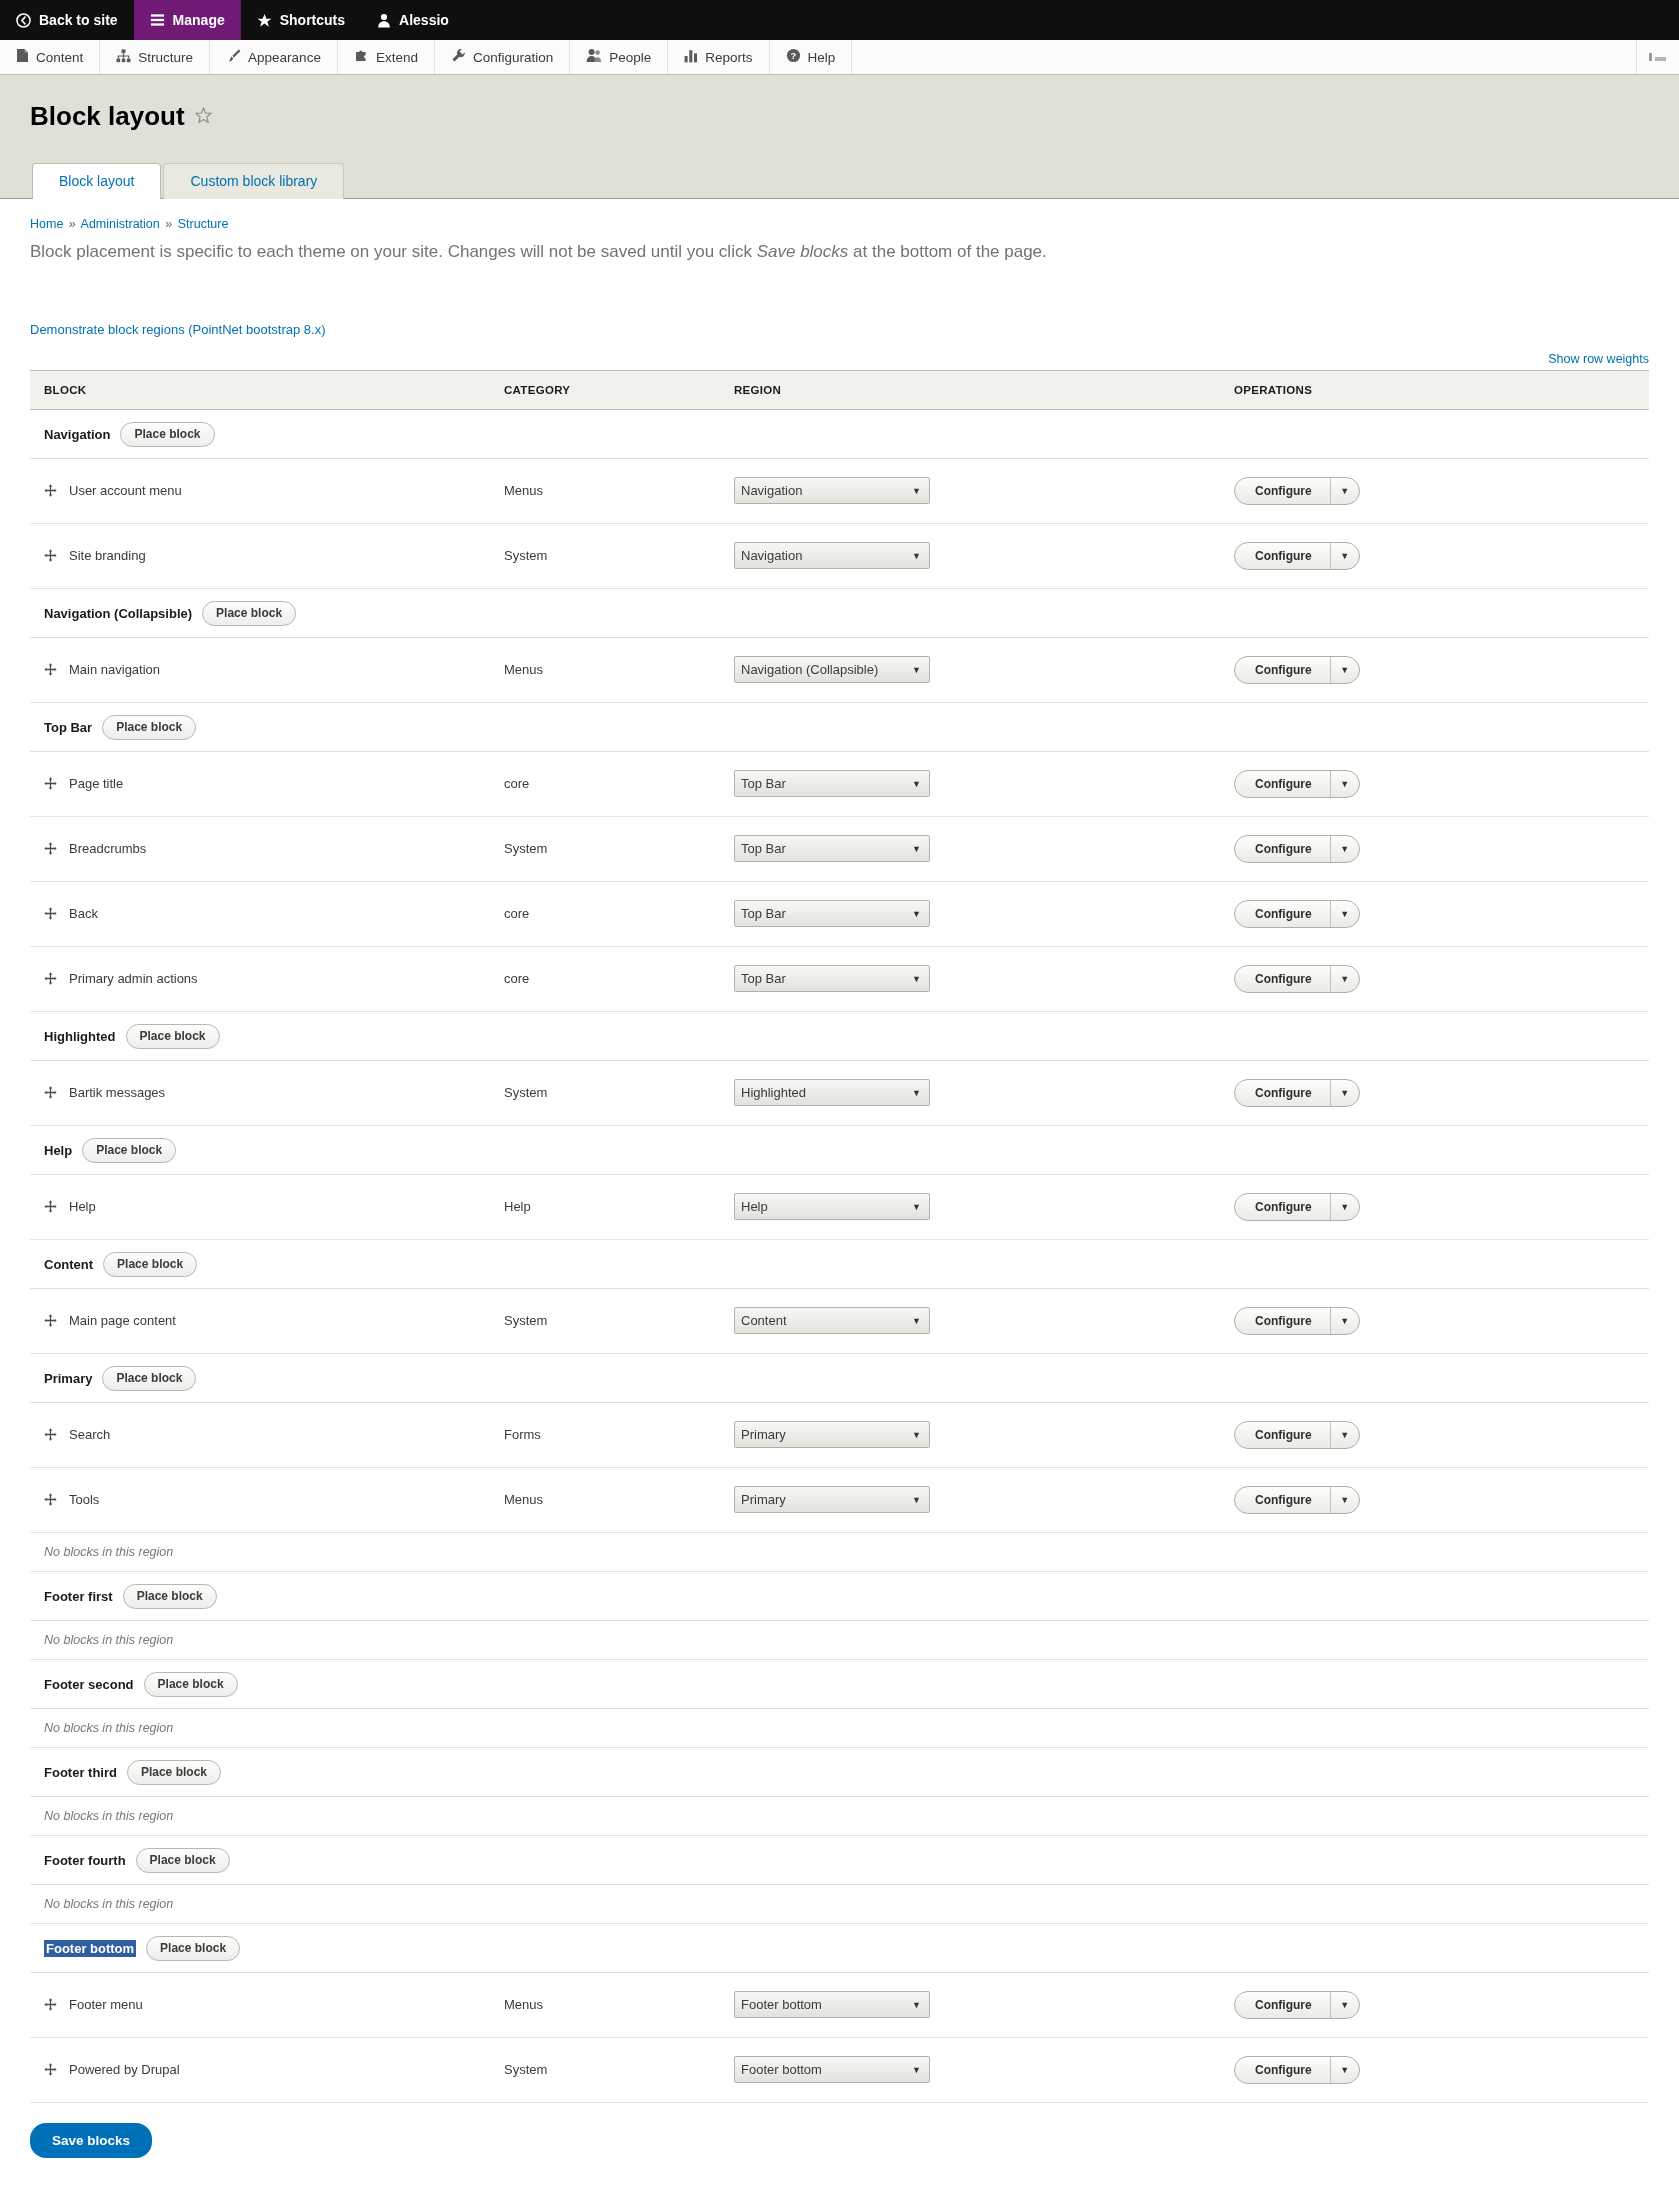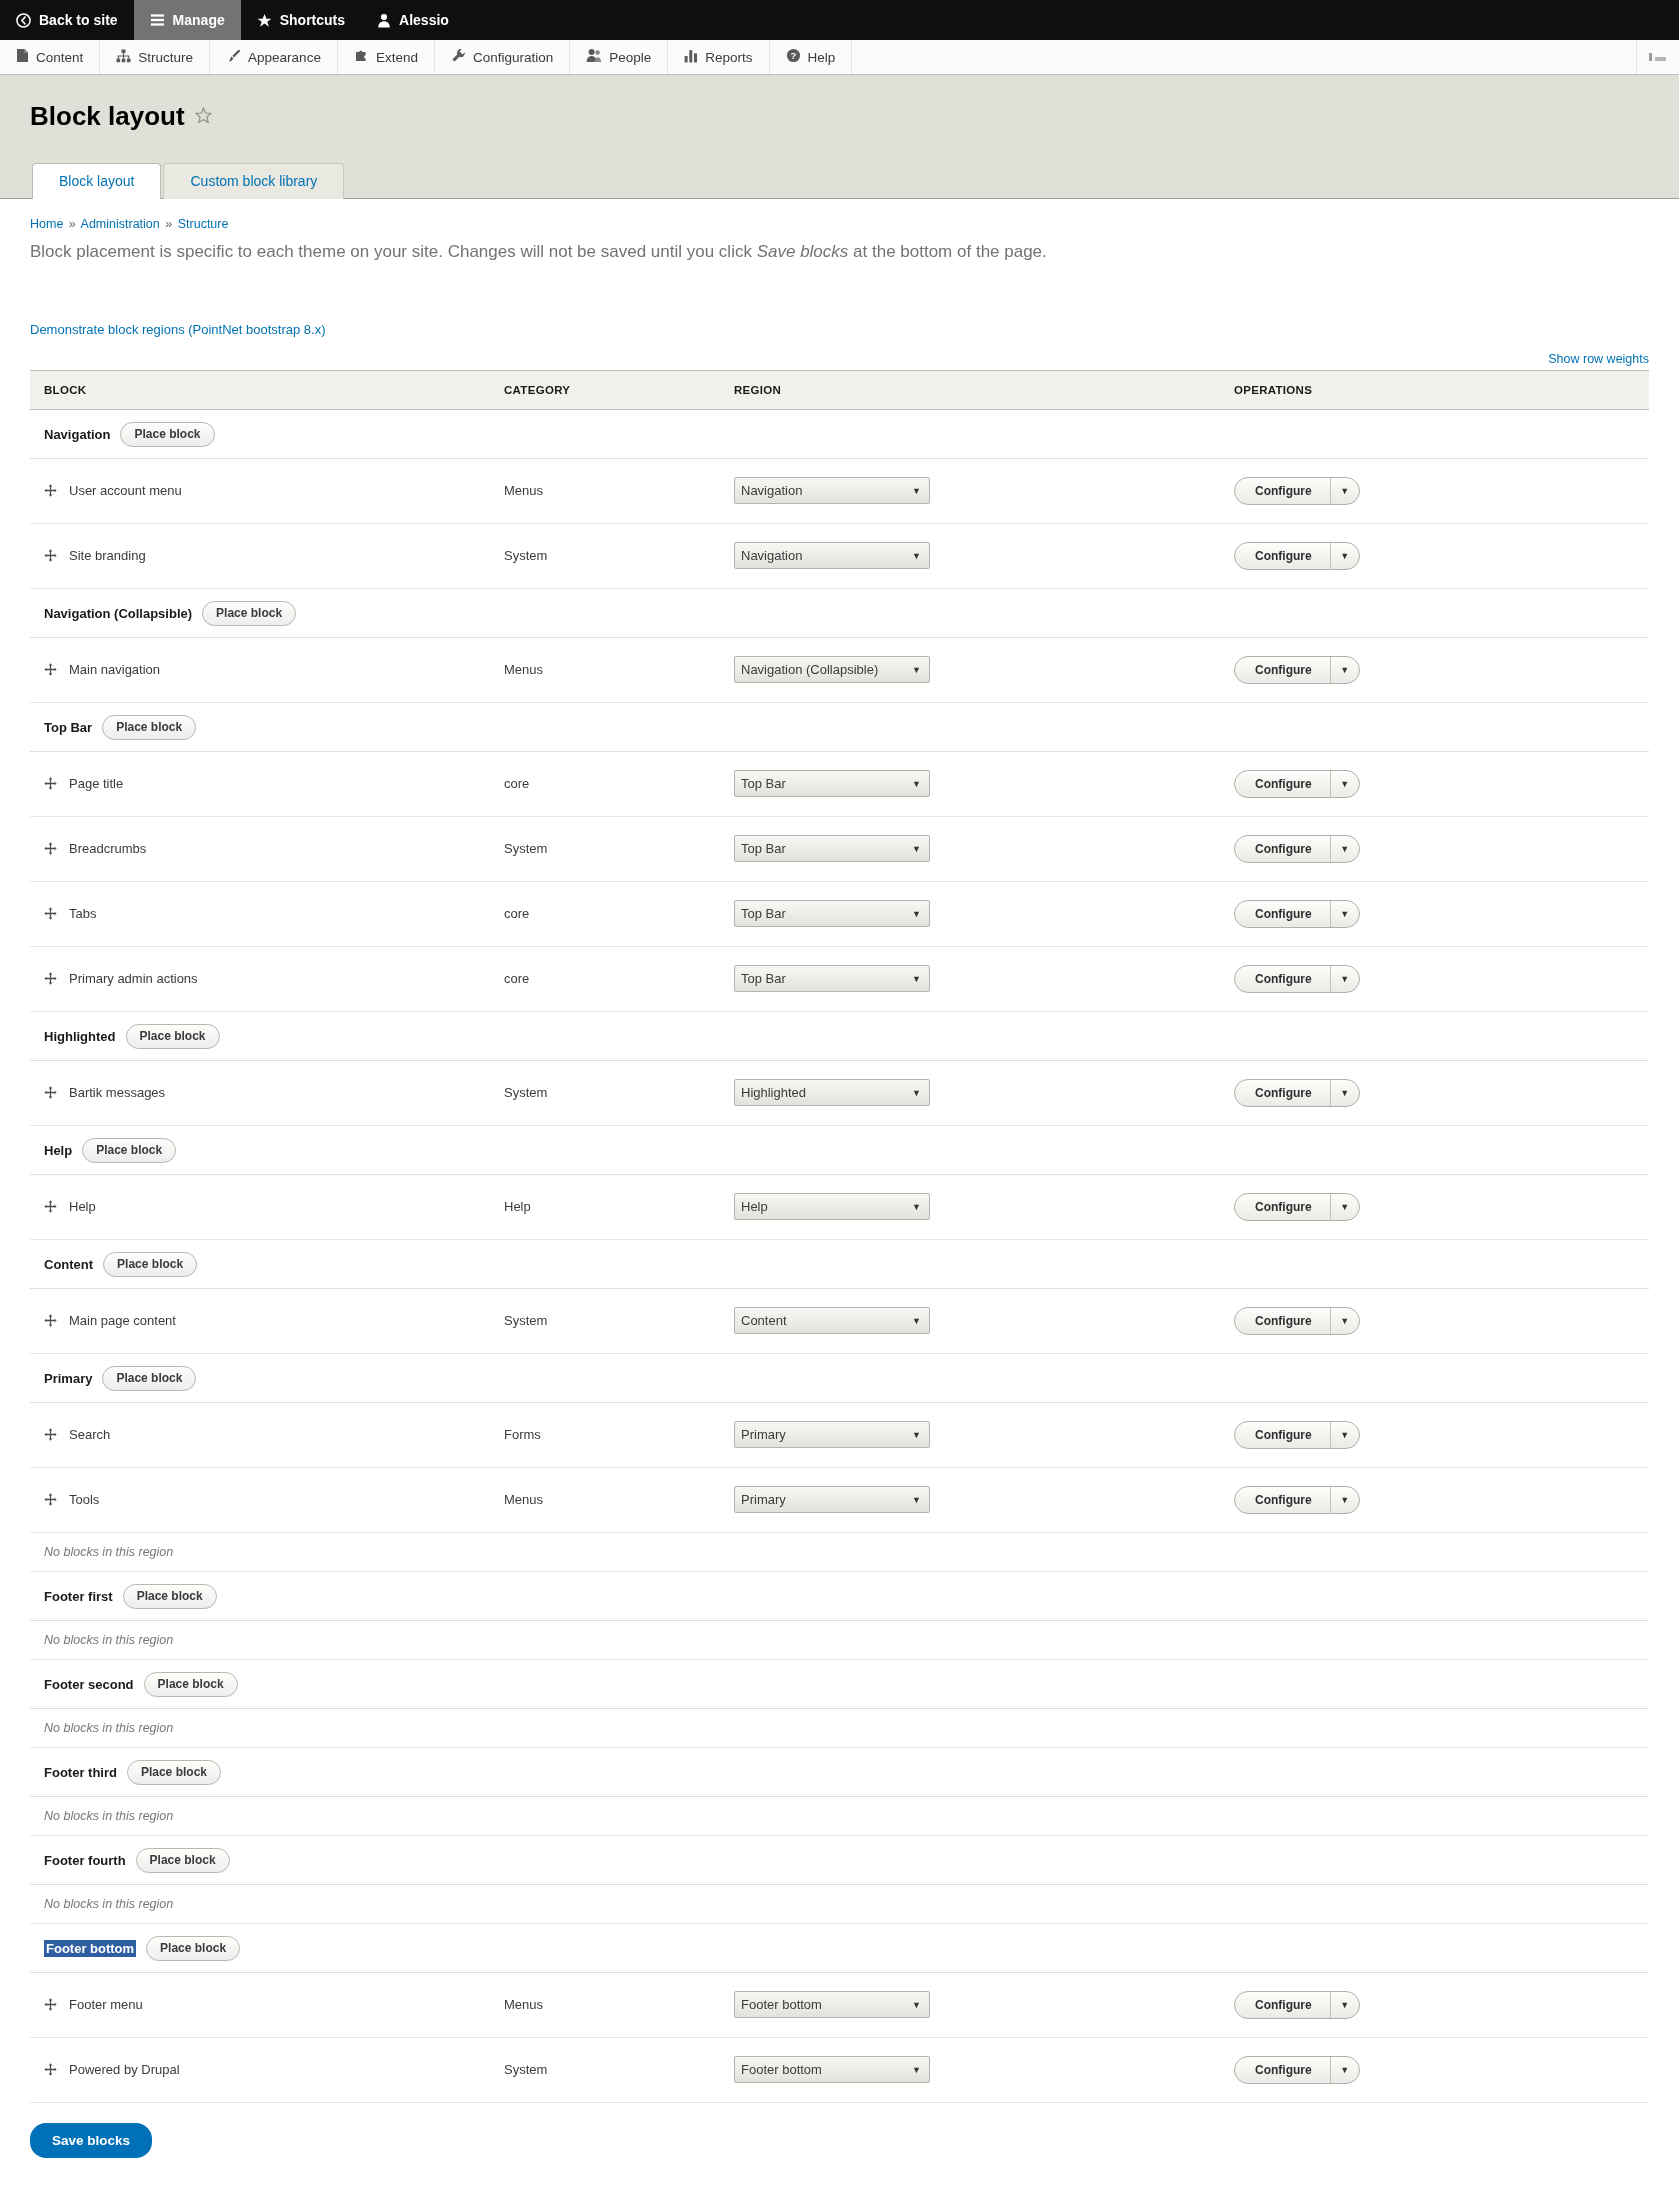--- a/index.html
+++ b/index.html
@@ -26,21 +26,21 @@
     display: flex;
     align-items: center;
     gap: 8px;
     padding: 0 16px;
     font-size: 14px;
     font-weight: bold;
     color: #fff;
     cursor: pointer;
     white-space: nowrap;
   }
-  .toolbar-tab.active { background: #737373; }
+  .toolbar-tab.active { background: #701a75; }
   .toolbar-tab .ticon { display: inline-flex; align-items: center; }
 
   
   .toolbar-tray {
     background: #fbfbfb;
     border-bottom: 1px solid #bfbfbf;
     height: 34px;
     display: flex;
     align-items: stretch;
     position: relative;
@@ -584,21 +584,21 @@
               </span></td>
           </tr>
           <tr class="block-row">
             <td class="c-block">
               <div class="block-label">
                 <span class="drag-handle">
                   <svg width="13" height="13" viewBox="0 0 14 14">
                     <path d="M7 0.4 L9 2.6 H5 Z M7 13.6 L5 11.4 H9 Z M0.4 7 L2.6 5 V9 Z M13.6 7 L11.4 9 V5 Z M6.3 2.6 h1.4 v8.8 h-1.4 Z M2.6 6.3 h8.8 v1.4 h-8.8 Z" fill="#4d4d4d"></path>
                   </svg>
                 </span>
-                <span>Tabs</span>
+                <span>Back</span>
               </div>
             </td>
             <td><span class="cat-text">core</span></td>
             <td><span class="select-wrap"><select class="region-select"><option>Top Bar</option></select><span class="select-caret">▼</span></span></td>
             <td><span class="dropbutton">
                 <a href="#" class="db-main">Configure</a>
                 <span class="db-toggle">▼</span>
               </span></td>
           </tr>
           <tr class="block-row">

